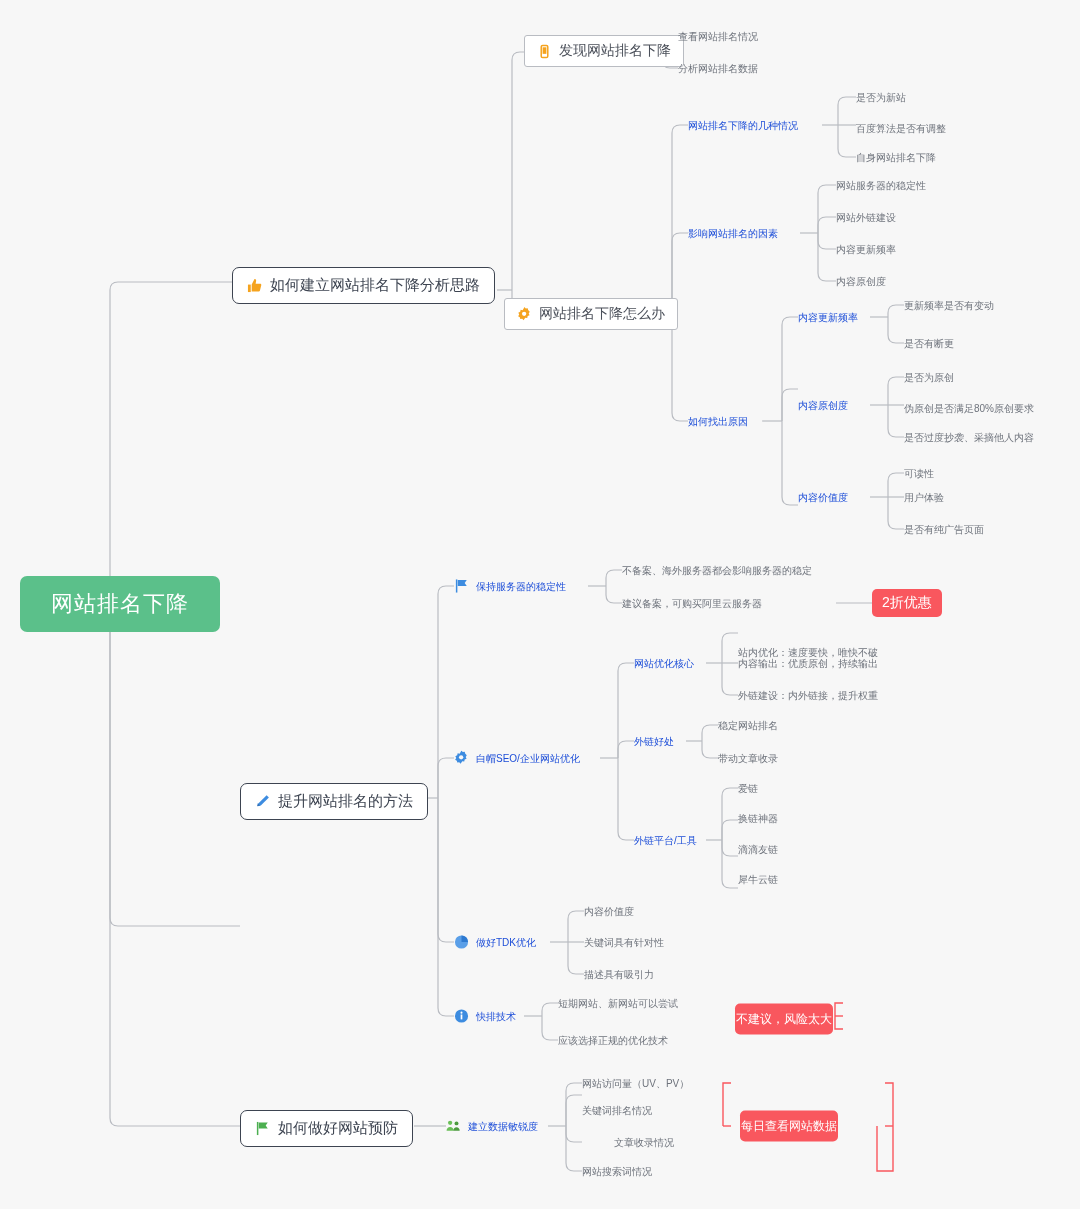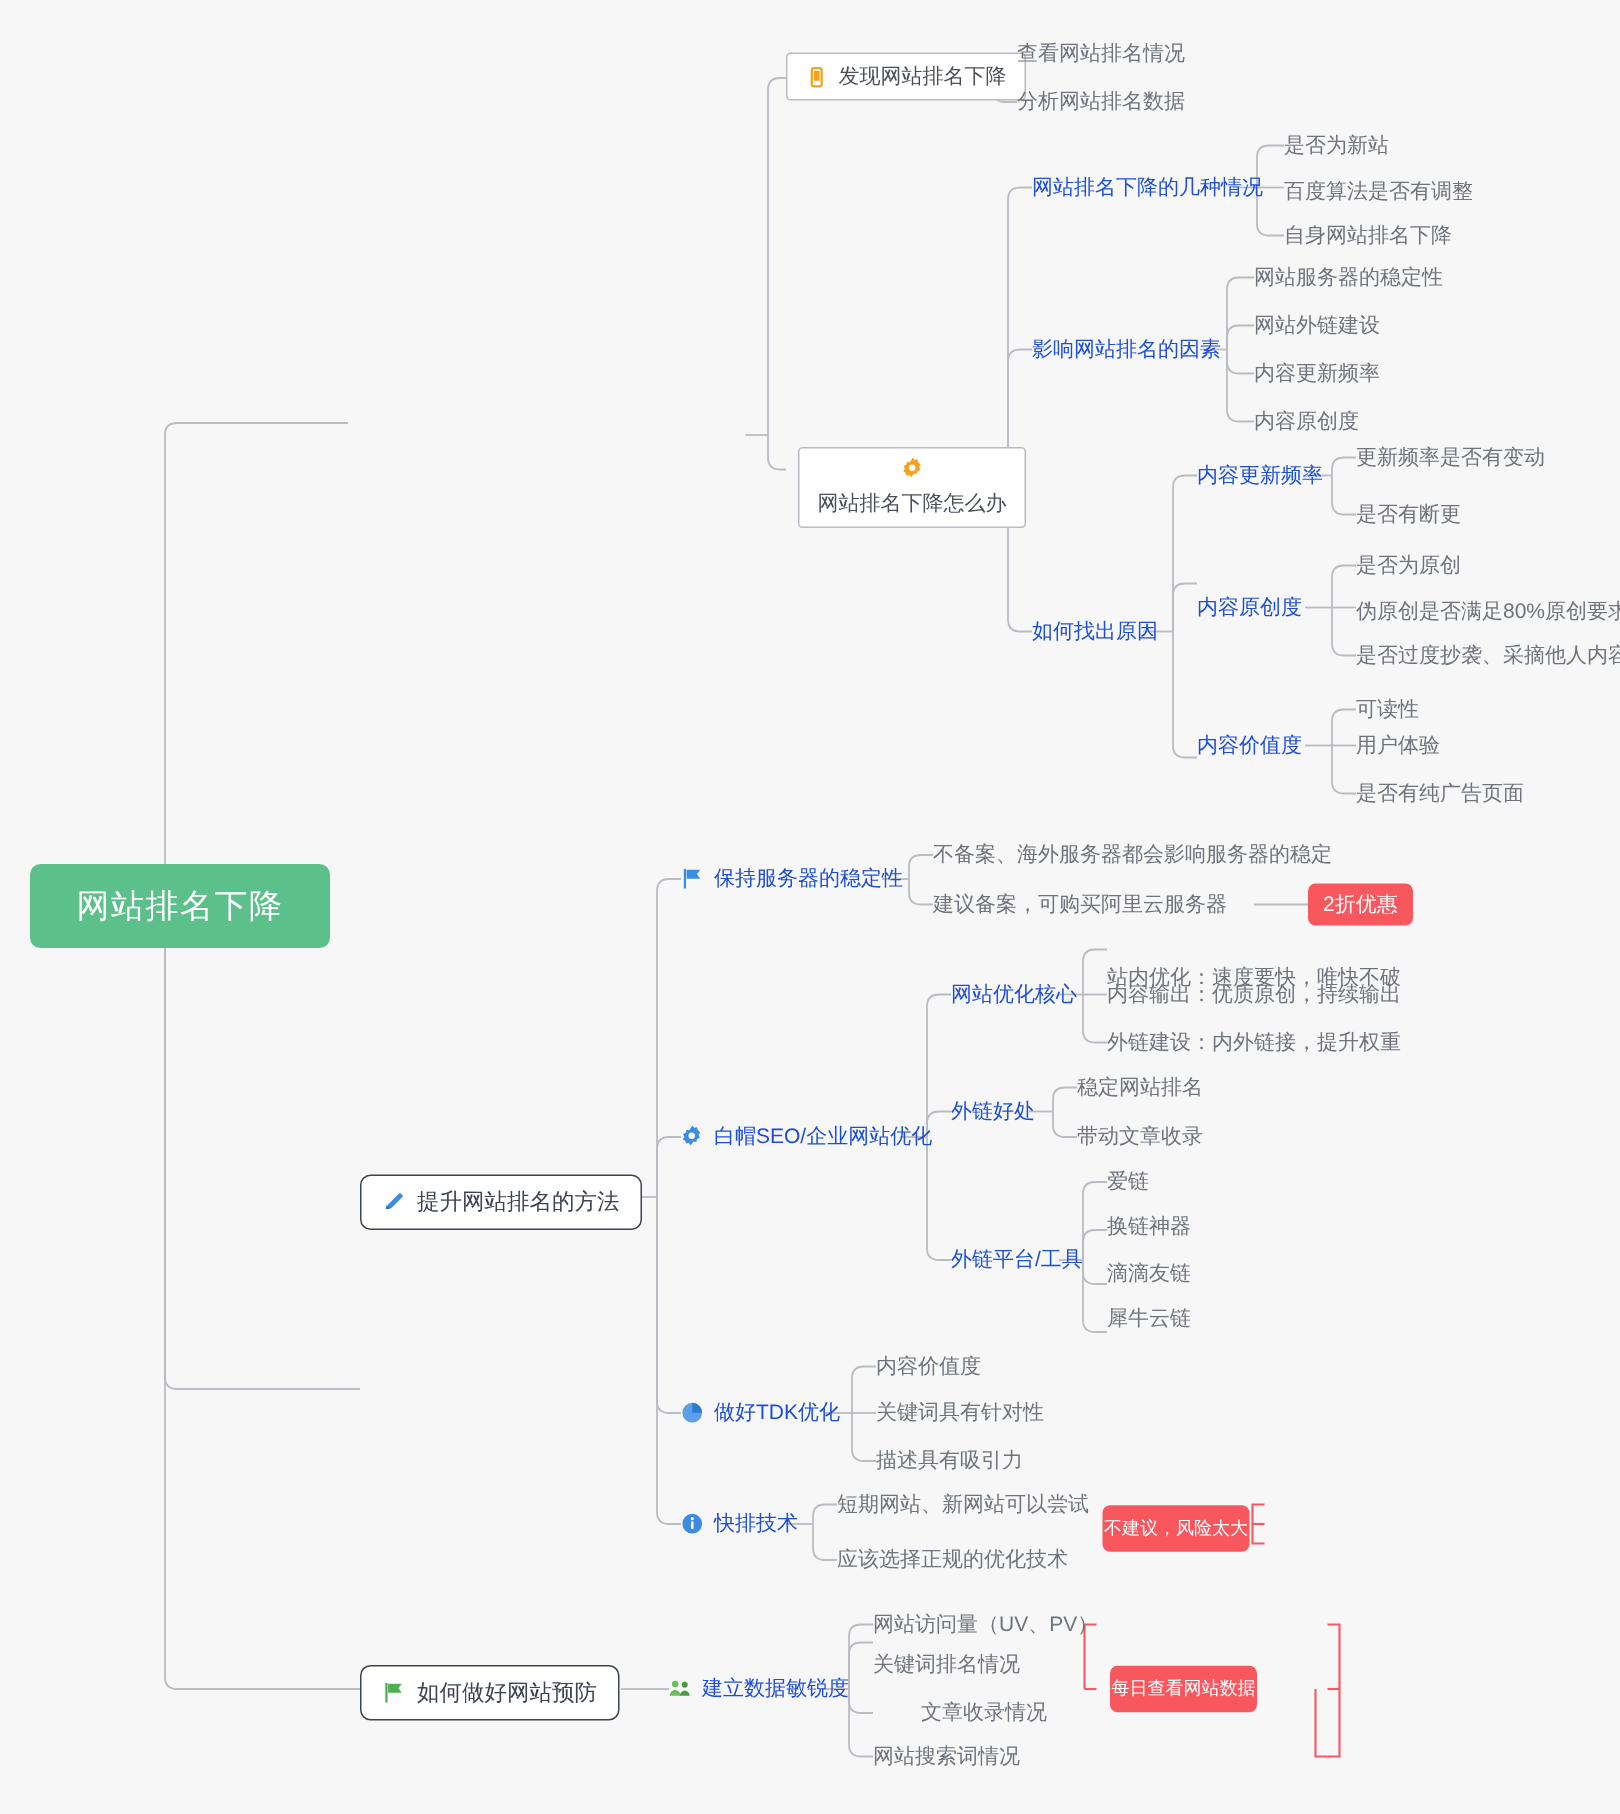--- a/index.html
+++ b/index.html
@@ -48,21 +48,21 @@
     font-size:14px;
     color:#4a4f59;
     white-space:nowrap;
     display:flex;align-items:center;gap:7px;
     box-sizing:border-box;
   }
 
   
   .txt{
     position:absolute;
-    font-size:14px;
+    font-size:10px;
     color:#6e737c;
     white-space:nowrap;
     transform:translateY(-50%);
     display:flex;align-items:center;gap:7px;
     line-height:1.1;
   }
   .txt.dark{color:#1d4ed8;}
 
   
   .badge{
@@ -199,39 +199,48 @@
       <path d="M885 1083 h8 v43"></path>
       <path d="M893 1126 h-8"></path>
       <path d="M893 1126 v45 h-8"></path>
     </g>
   </svg>
 
   <div class="root" style="left:20px;top:576px;">
     <span>网站排名下降</span>
   </div>
 
+  <div class="l1" style="left:232px;top:267px;">
+    <span class="ico">
+      <svg viewBox="0 0 16 16">
+          <path fill="#f5a31e" d="M1 7h3v8H1z"></path>
+          <path fill="#f5a31e" d="M5 7l3-6c1.3 0 2 .9 1.7 2.2L9.2 6H14c.9 0 1.4.8 1.2 1.6l-1.4 5.6c-.2.7-.8 1.2-1.5 1.2H5V7z"></path>
+        </svg>
+    </span>
+    <span>如何建立网站排名下降分析思路</span>
+  </div>
 
   <div class="l2" style="left:524px;top:35px;">
     <span class="ico">
       <svg viewBox="0 0 16 16">
           <rect x="4.5" y="1.5" width="7" height="13" rx="1.5" fill="none" stroke="#f5a31e" stroke-width="1.6"></rect>
           <rect x="6" y="3.5" width="4" height="7" fill="#f5a31e"></rect>
         </svg>
     </span>
     <span>发现网站排名下降</span>
   </div>
 
   <div class="txt" style="left:678px;top:36px;">
     <span>查看网站排名情况</span>
   </div>
   <div class="txt" style="left:678px;top:68px;">
     <span>分析网站排名数据</span>
   </div>
 
-  <div class="l2" style="left:532px;top:298px;flex-direction:column;">
+  <div class="l2" style="left:504px;top:298px;">
     <span class="ico">
       <svg viewBox="0 0 16 16">
           <path fill="#f5a31e" d="M8 0l1.3 1.7 2.1-.5.5 2.1L13.6 5l-1.1 1.8.9 2-2 .9-.5 2.1-2.1-.4L7 14l-1.4-1.6-2.1.5-.5-2.1L1.2 9.8 2.4 8 1.4 6l2-.9.5-2.1 2.1.4z"></path>
           <circle cx="7.6" cy="7.3" r="2.3" fill="#ffffff"></circle>
         </svg>
     </span>
     <span>网站排名下降怎么办</span>
   </div>
 
   <div class="txt dark" style="left:688px;top:125px;">

